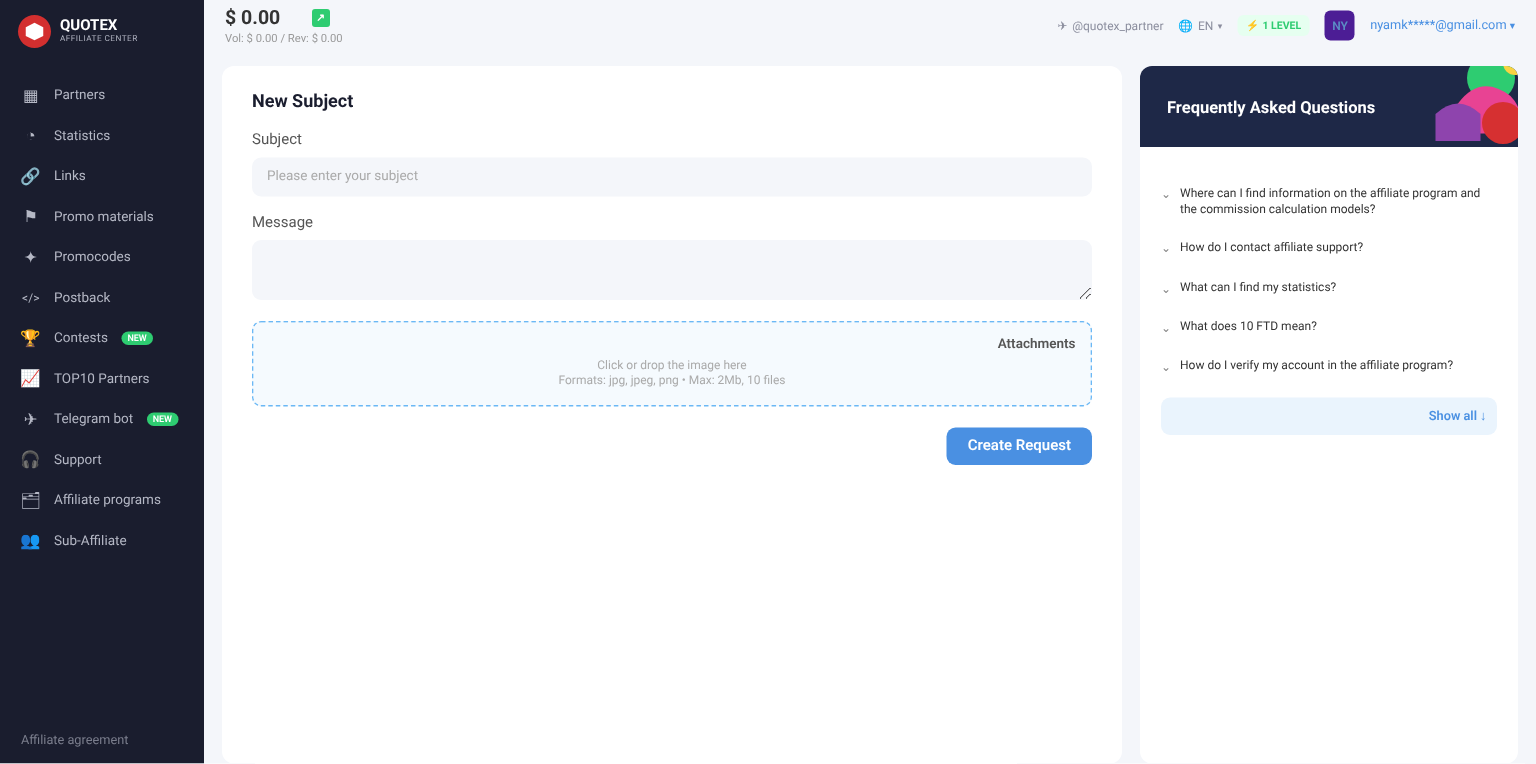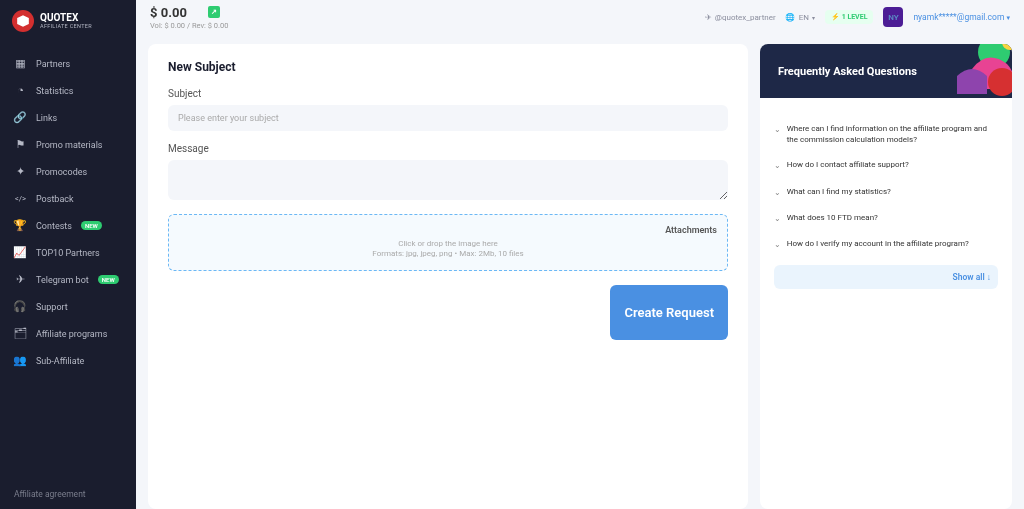--- a/index.html
+++ b/index.html
@@ -30,21 +30,21 @@
 .left-card { flex: 1; }
 .right-card { width: 252px; padding: 0; display: flex; flex-direction: column; }
 .card-title { font-size: 12px; font-weight: 700; color: #1a1d2e; margin-bottom: 14px; }
 .form-label { font-size: 10px; color: #555; margin-bottom: 6px; display: block; }
 .form-input { width: 100%; background: #f4f6fa; border: none; border-radius: 6px; padding: 8px 10px; font-size: 9px; color: #333; margin-bottom: 12px; }
 .form-input::placeholder { color: #aaa; }
 .form-textarea { width: 100%; background: #f4f6fa; border: none; border-radius: 6px; padding: 8px 10px; font-size: 9px; color: #333; margin-bottom: 10px; height: 40px; resize: vertical; }
 .attachments { border: 1px dashed #6bb8f5; background: #f5fafe; border-radius: 6px; padding: 10px; text-align: center; margin-bottom: 14px; }
 .attachments-title { font-size: 9px; font-weight: 600; color: #555; margin-bottom: 4px; text-align: right; }
 .attachments-sub { font-size: 8px; color: #aaa; line-height: 1.3; }
-.create-btn { background: #4a90e2; color: #fff; border: none; border-radius: 6px; padding: 20px 14px; font-size: 13px; font-weight: 600; cursor: pointer; float: right; }
+.create-btn { background: #4a90e2; color: #fff; border: none; border-radius: 6px; padding: 7px 14px; font-size: 10px; font-weight: 600; cursor: pointer; float: right; }
 .faq-header { background: #1e2847; color: #fff; padding: 16px 18px; border-radius: 8px 8px 0 0; font-size: 11px; font-weight: 700; position: relative; overflow: hidden; height: 54px; display: flex; align-items: center; }
 .faq-deco { position: absolute; right: -10px; top: -10px; width: 90px; height: 74px; }
 .faq-body { padding: 18px 14px 14px 14px; flex: 1; }
 .faq-item { display: flex; gap: 6px; font-size: 8px; color: #333; padding: 7px 0; cursor: pointer; line-height: 1.4; }
 .faq-chevron { color: #888; font-size: 8px; flex-shrink: 0; margin-top: 1px; }
 .show-all { background: #eaf4fd; color: #4a90e2; text-align: right; padding: 7px; border-radius: 6px; font-size: 8.5px; font-weight: 600; cursor: pointer; margin-top: 8px; }
 </style>
 </head>
 <body>
 

